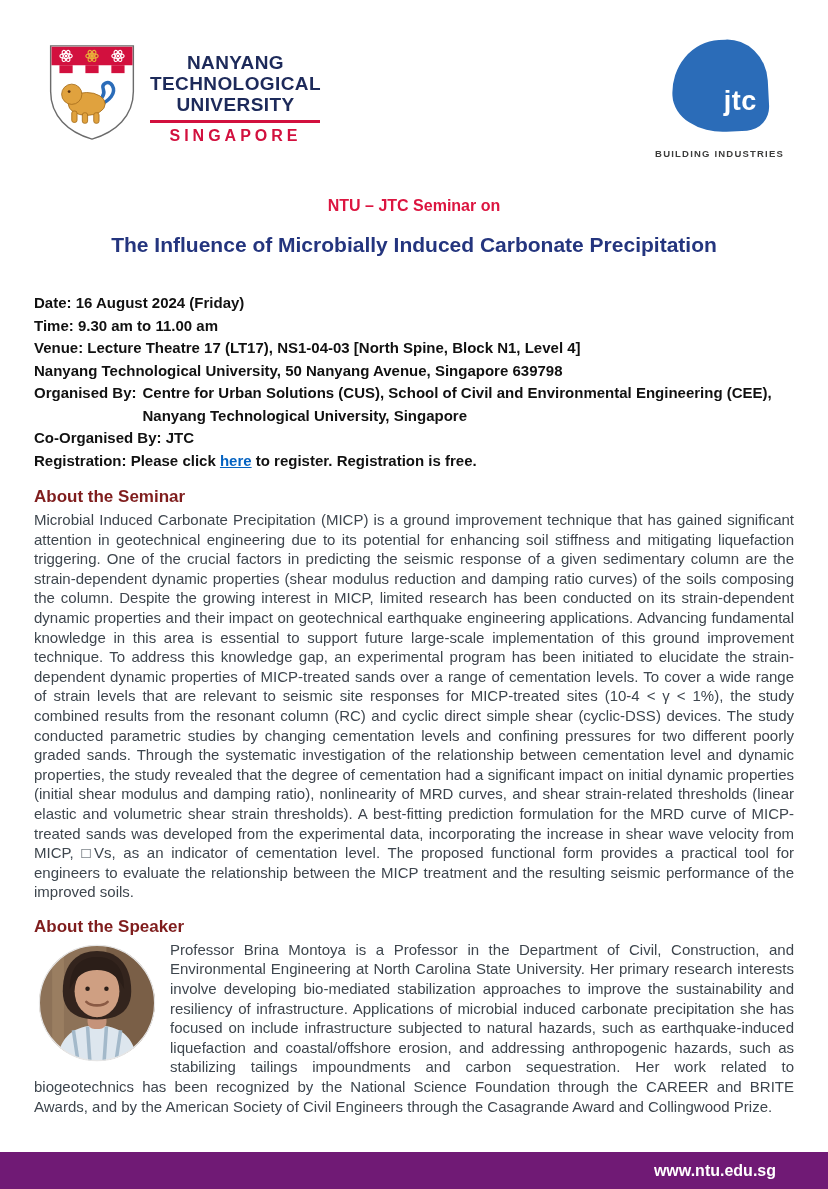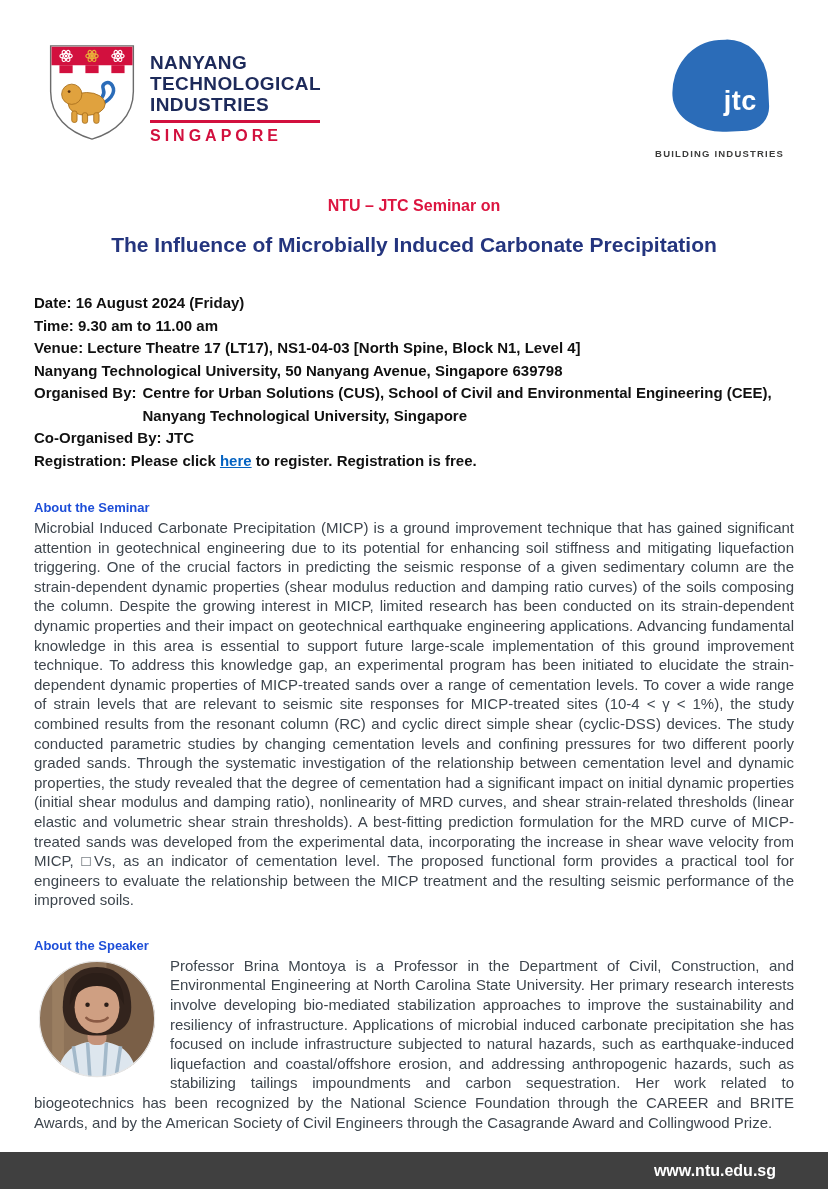--- a/index.html
+++ b/index.html
@@ -5,21 +5,21 @@
   * { margin:0; padding:0; box-sizing:border-box; }
   html,body { background:#ffffff; }
   body { font-family:"Liberation Sans","DejaVu Sans",sans-serif; }
   .page {
     position:relative; width:828px; height:1189px; margin:0 auto;
     background:#ffffff; overflow:hidden;
   }
   .content { padding:0 34px; }
 
   
-  .logo-row { display:flex; justify-content:space-between; align-items:flex-start; padding:44px 44px 0 48px; }
+  .logo-row { display:flex; justify-content:space-between; align-items:flex-start; padding:44px 44px 0 48px;text-align:center; }
   .ntu-logo { display:flex; align-items:flex-start; gap:14px; }
   .ntu-wordmark { padding-top:8px; }
   .ntu-name { color:#1d2a5a; font-weight:bold; font-size:19px; line-height:21px; letter-spacing:0.4px; }
   .ntu-rule { width:170px; height:2.5px; background:#d2103e; margin:5px 0 4px 0; }
   .ntu-country { color:#d2103e; font-weight:bold; font-size:16px; letter-spacing:4px; }
 
   .jtc-logo { display:flex; flex-direction:column; align-items:center; margin-top:-4px; }
   .jtc-blob {
     width:96px; height:92px; background:#2b6cb8; position:relative;
     border-radius:55% 45% 26% 58% / 62% 50% 28% 45%;
@@ -36,31 +36,31 @@
   .seminar-subtitle { margin-top:16px; text-align:center; color:#24357e; font-weight:bold; font-size:21px; line-height:27px; }
 
   
   .details { margin-top:34px; color:#111111; font-weight:bold; font-size:15px; line-height:22.5px; }
   .detail-row { }
   .org-row { display:flex; }
   .org-label { white-space:nowrap; margin-right:6px; }
   .reg-link { color:#0563c1; text-decoration:underline; cursor:pointer; }
 
   
-  .section-heading { color:#1d4ed8; font-weight:bold; font-size:13px; margin-top:28px; margin-bottom:3px; }
+  .section-heading { color:#7f1d1d; font-weight:bold; font-size:17px; margin-top:15px; margin-bottom:3px; }
   .body-par { color:#3e464e; font-size:15px; line-height:19.6px; text-align:justify; }
 
   
   .speaker-photo-wrap { float:left; width:118px; height:118px; margin:4px 14px 4px 4px; }
   .speaker-photo-wrap svg { display:block; }
 
   
   .footer-bar {
     position:absolute; left:0; bottom:0; width:828px; height:37px;
-    background:#404040; display:flex; align-items:center; justify-content:flex-end;
+    background:#701a75; display:flex; align-items:center; justify-content:flex-end;
     padding-right:52px;
   }
   .footer-url { color:#ffffff; font-weight:bold; font-size:16px; }
 </style>
 </head>
 <body>
 
 <div class="page">
 
   <div class="logo-row">
@@ -96,21 +96,21 @@
             <rect x="27" y="76" width="6" height="13" rx="2.5"></rect>
             <rect x="39" y="78" width="6" height="12" rx="2.5"></rect>
             <rect x="52" y="78" width="6" height="12" rx="2.5"></rect>
           </g>
           <circle cx="24" cy="54" r="1.6" fill="#57300f"></circle>
         </svg>
       </span>
       <span class="ntu-wordmark">
         <span class="ntu-name" style="display:block">NANYANG</span>
         <span class="ntu-name" style="display:block">TECHNOLOGICAL</span>
-        <span class="ntu-name" style="display:block">INDUSTRIES</span>
+        <span class="ntu-name" style="display:block">UNIVERSITY</span>
         <span class="ntu-rule" style="display:block"></span>
         <span class="ntu-country" style="display:block">SINGAPORE</span>
       </span>
     </div>
 
     <div class="jtc-logo">
       <span class="jtc-blob">
         <span class="jtc-mark">jtc</span>
       </span>
       <span class="jtc-tagline">BUILDING INDUSTRIES</span>

